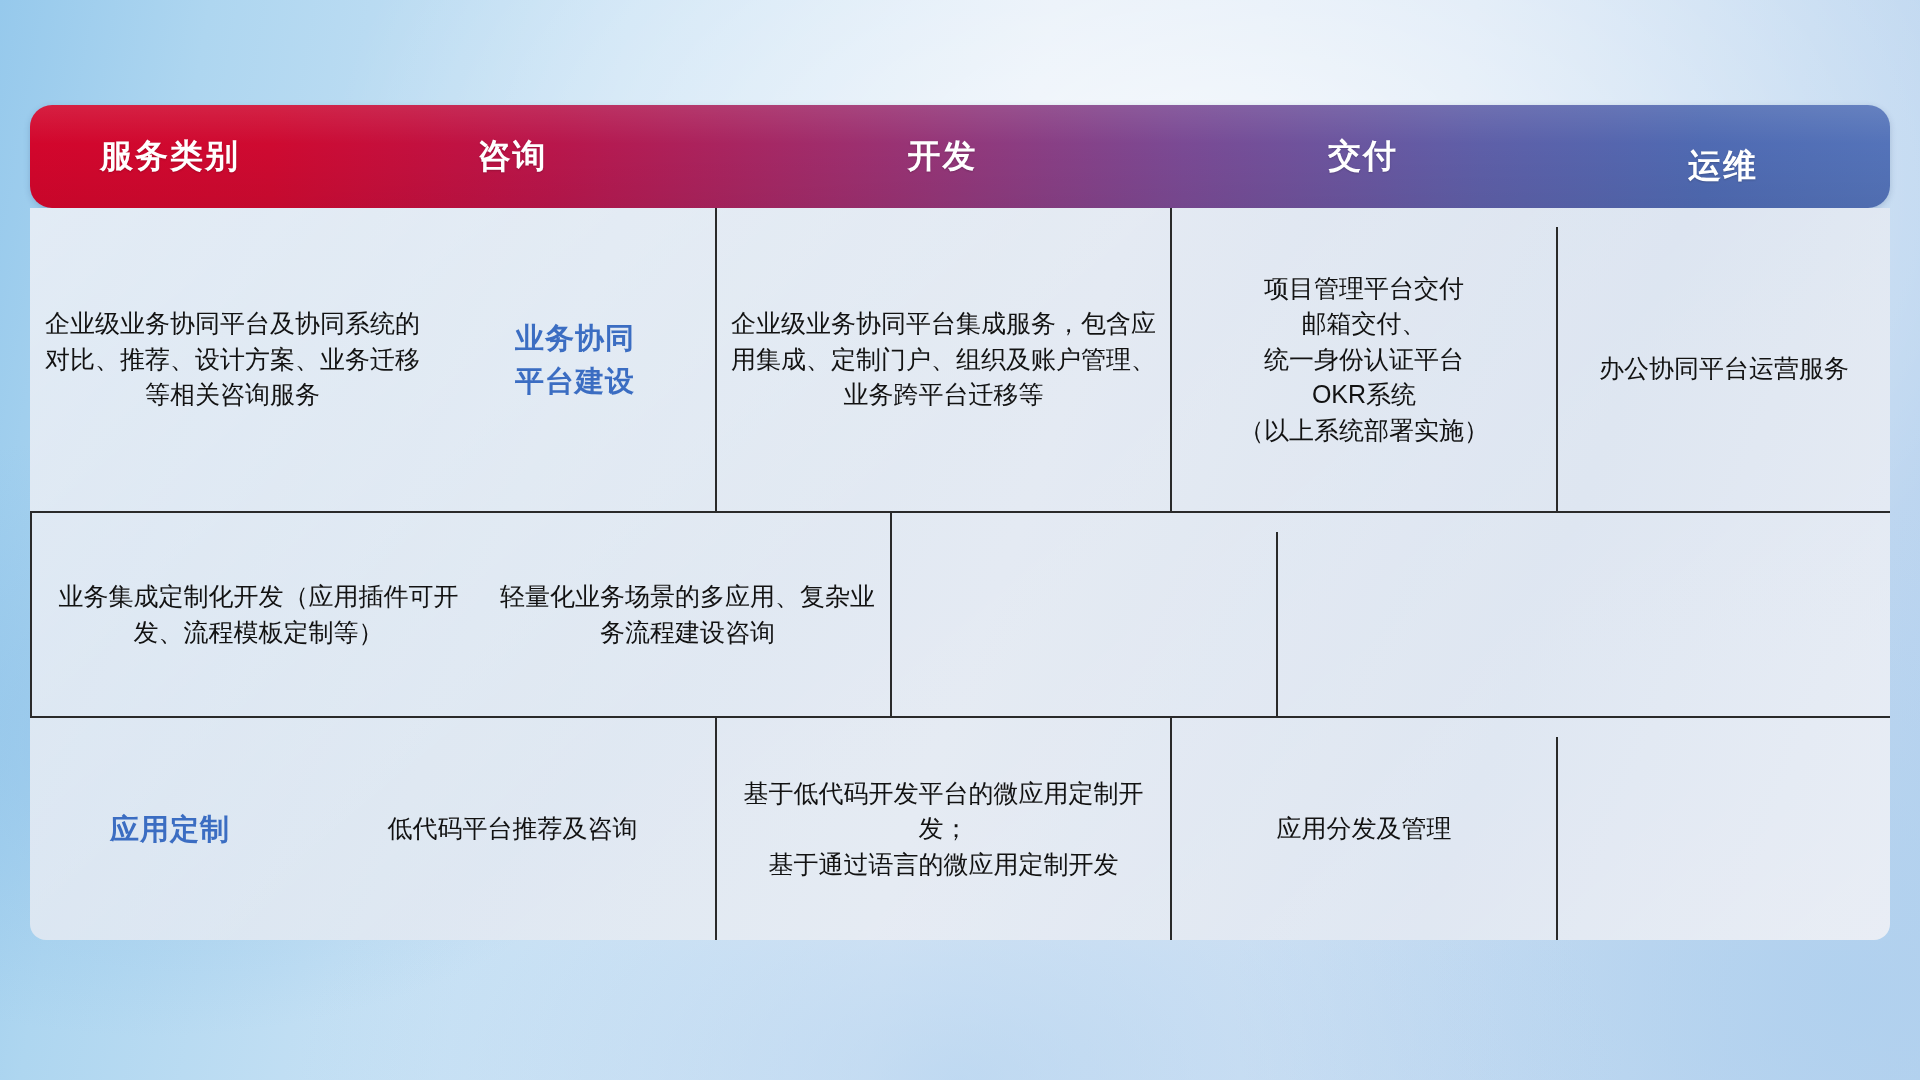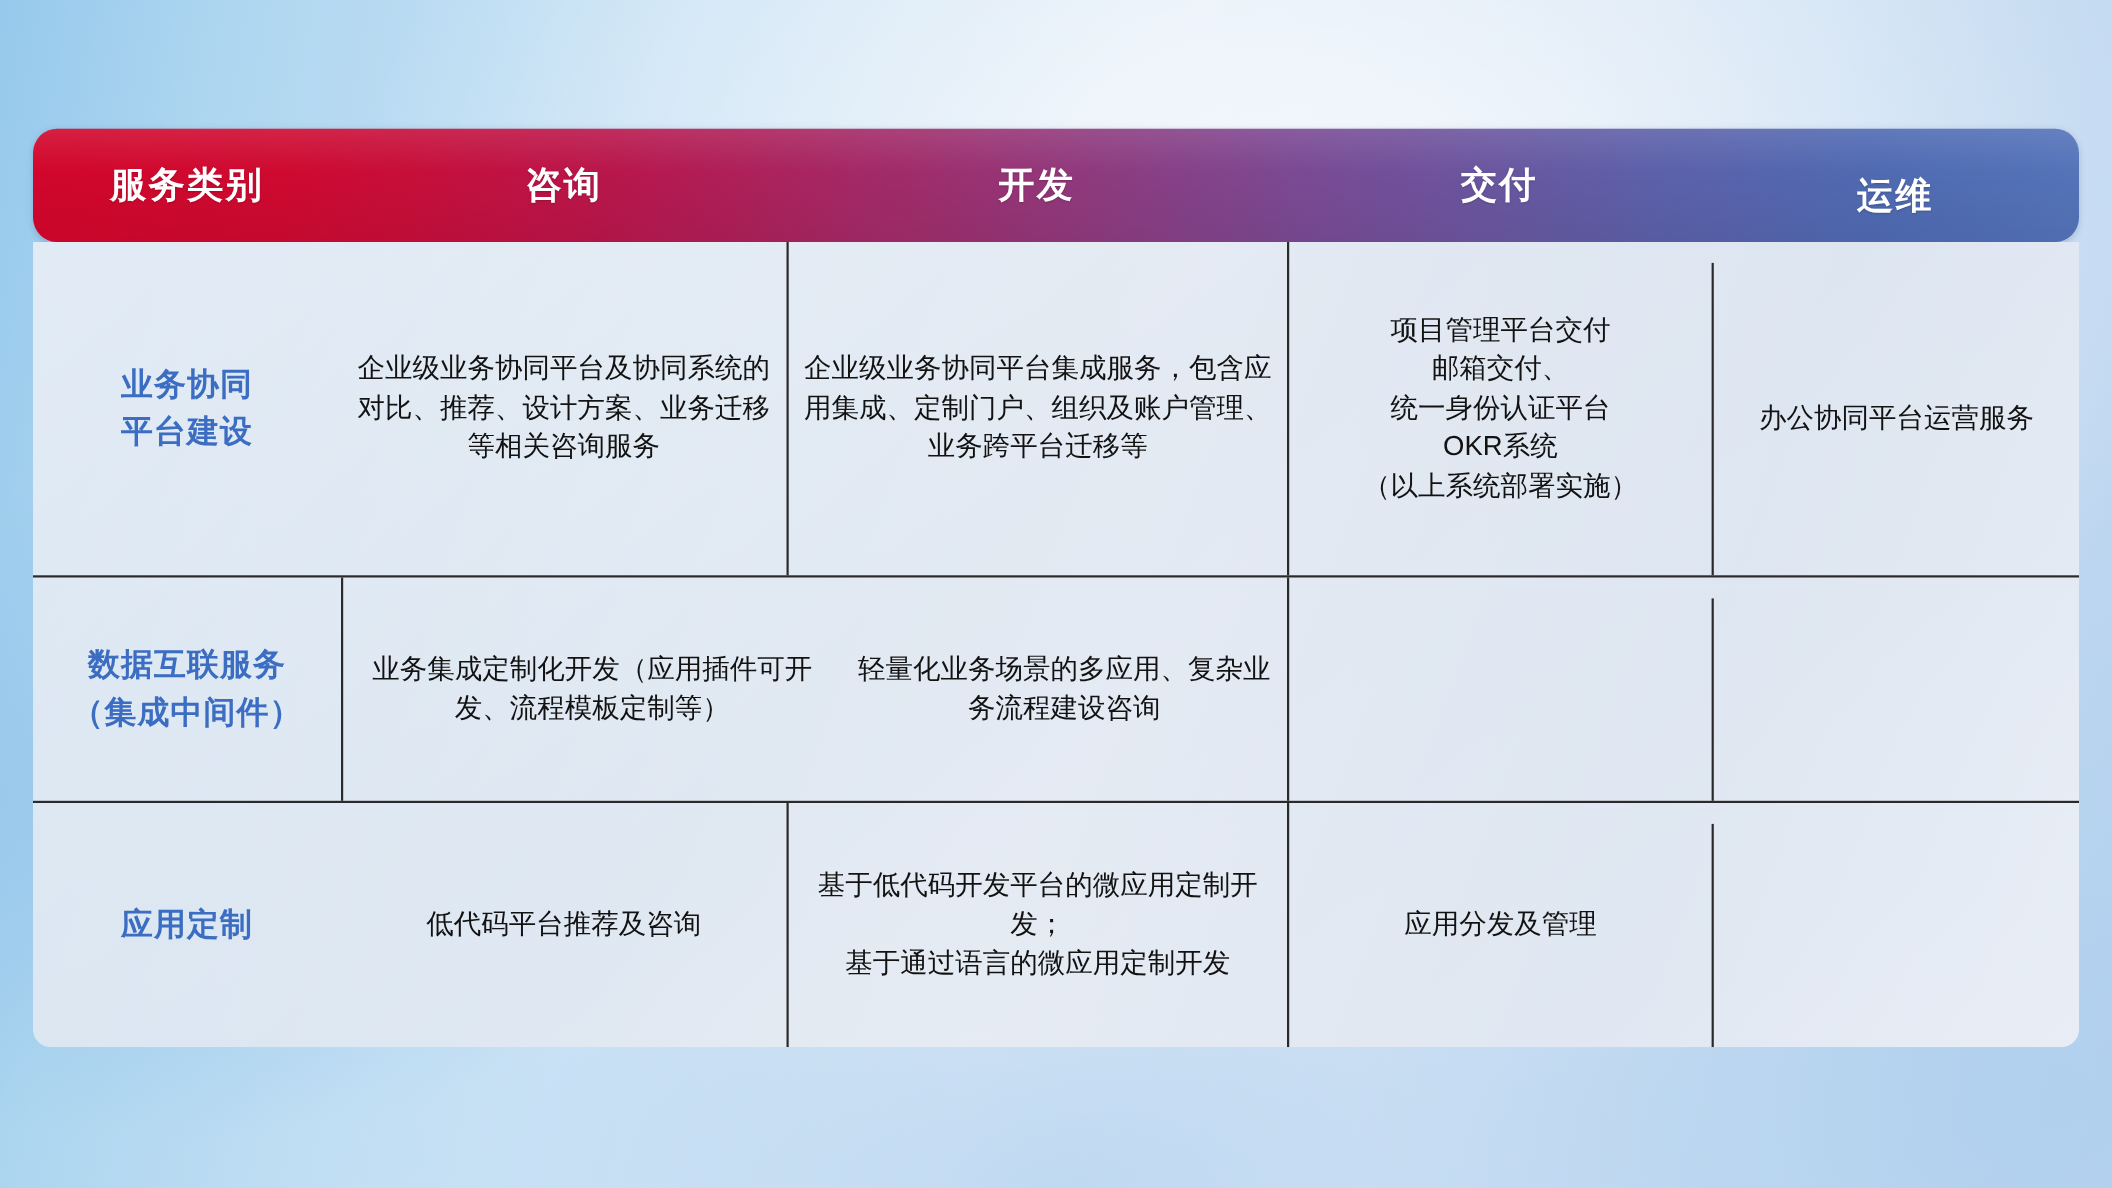--- a/index.html
+++ b/index.html
@@ -36,21 +36,21 @@
     inset: 0;
     background:
       radial-gradient(ellipse 700px 420px at 8% 68%, rgba(130,185,230,0.45) 0%, rgba(130,185,230,0) 72%),
       radial-gradient(ellipse 950px 520px at 50% 100%, rgba(168,205,238,0.55) 0%, rgba(168,205,238,0) 70%);
   }
 
   
   #table-wrap {
     position: absolute;
     left: 30px;
-    top: 117px;
+    top: 105px;
     width: 1860px;
   }
 
   
   .thead {
     display: flex;
     height: 103px;
     border-radius: 22px;
     background: linear-gradient(90deg,
        #d2062c 0%,
@@ -147,35 +147,33 @@
     <div class="th c1">服务类别</div>
     <div class="th c2">咨询</div>
     <div class="th c3">开发</div>
     <div class="th c4">交付</div>
     <div class="th c5">运维</div>
   </div>
 
   <div class="tbody">
 
     <div class="trow r1">
+      <div class="td c2">企业级业务协同平台及协同系统的对比、推荐、设计方案、业务迁移等相关咨询服务</div>
       <div class="td cat c1">业务协同
 平台建设</div>
-      <div class="td c2">企业级业务协同平台及协同系统的对比、推荐、设计方案、业务迁移等相关咨询服务</div>
       <div class="td c3 sep-l">企业级业务协同平台集成服务，包含应用集成、定制门户、组织及账户管理、业务跨平台迁移等</div>
       <div class="td c4 sep-l">项目管理平台交付
 邮箱交付、
 统一身份认证平台
 OKR系统
 （以上系统部署实施）</div>
       <div class="td c5 sep-l">办公协同平台运营服务</div>
     </div>
 
     <div class="trow r2">
-      <div class="td cat c1">数据互联服务
-（集成中间件）</div>
       <div class="td c3 sep-l">业务集成定制化开发（应用插件可开发、流程模板定制等）</div>
       <div class="td c2">轻量化业务场景的多应用、复杂业务流程建设咨询</div>
       <div class="td c4 sep-l"></div>
       <div class="td c5 sep-l"></div>
     </div>
 
     <div class="trow r3">
       <div class="td cat c1">应用定制</div>
       <div class="td c2">低代码平台推荐及咨询</div>
       <div class="td c3 sep-l">基于低代码开发平台的微应用定制开发；

